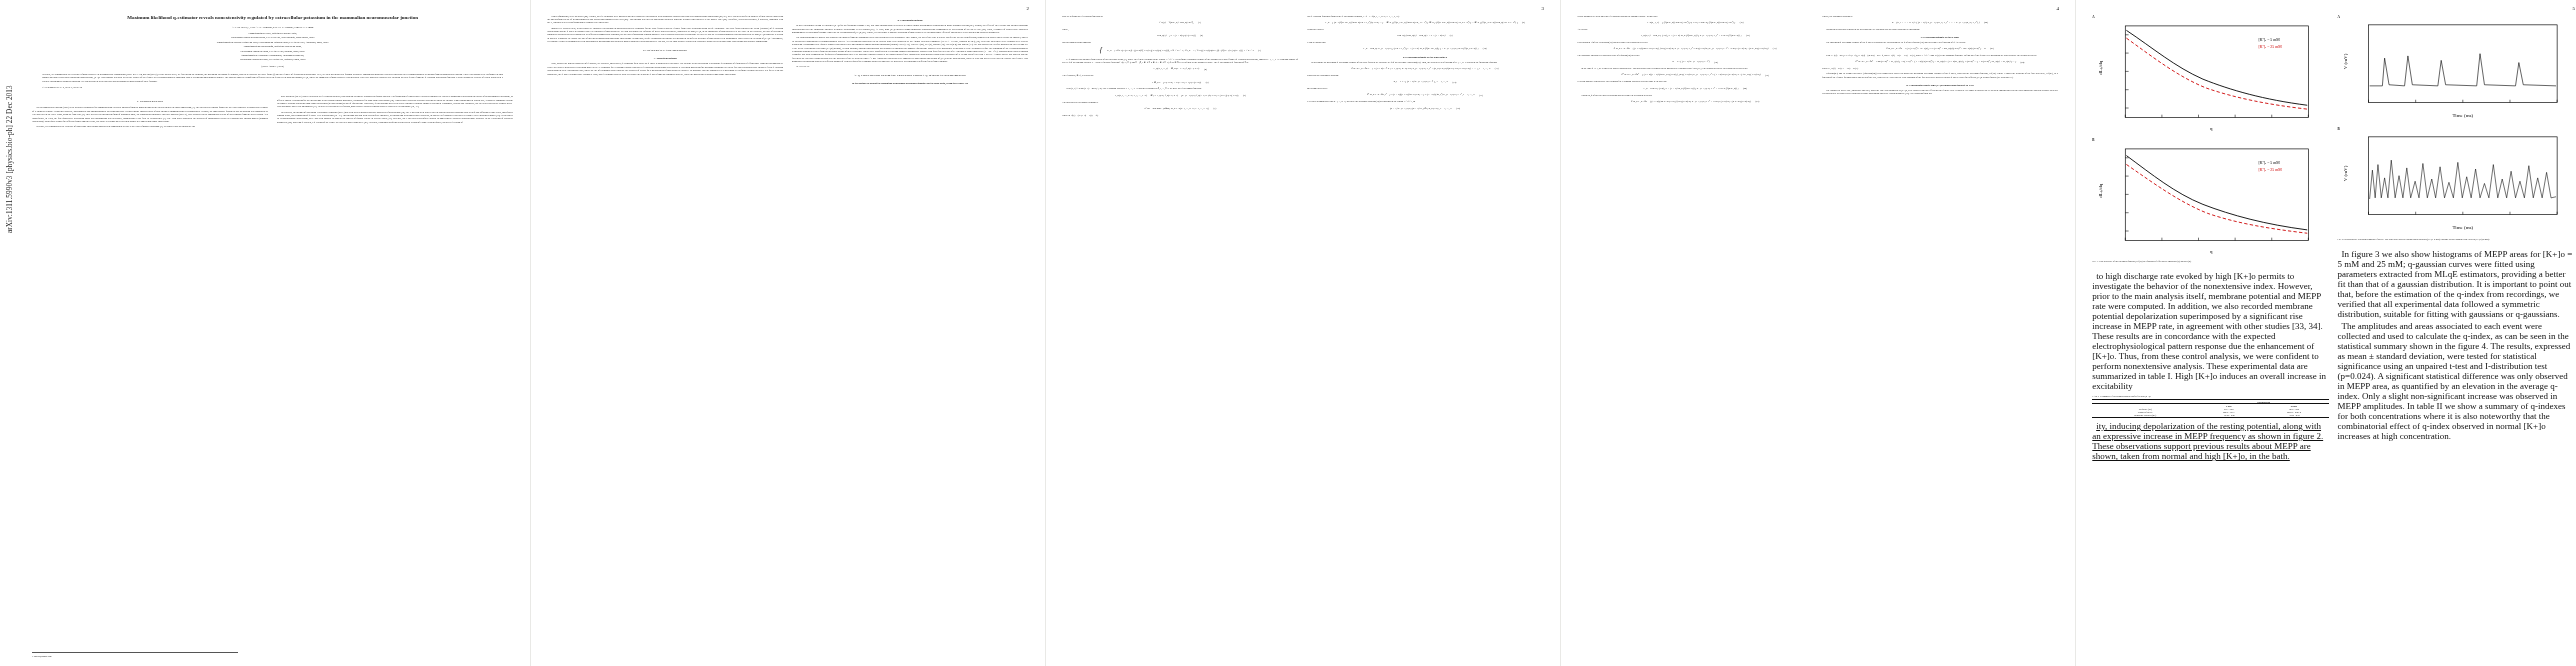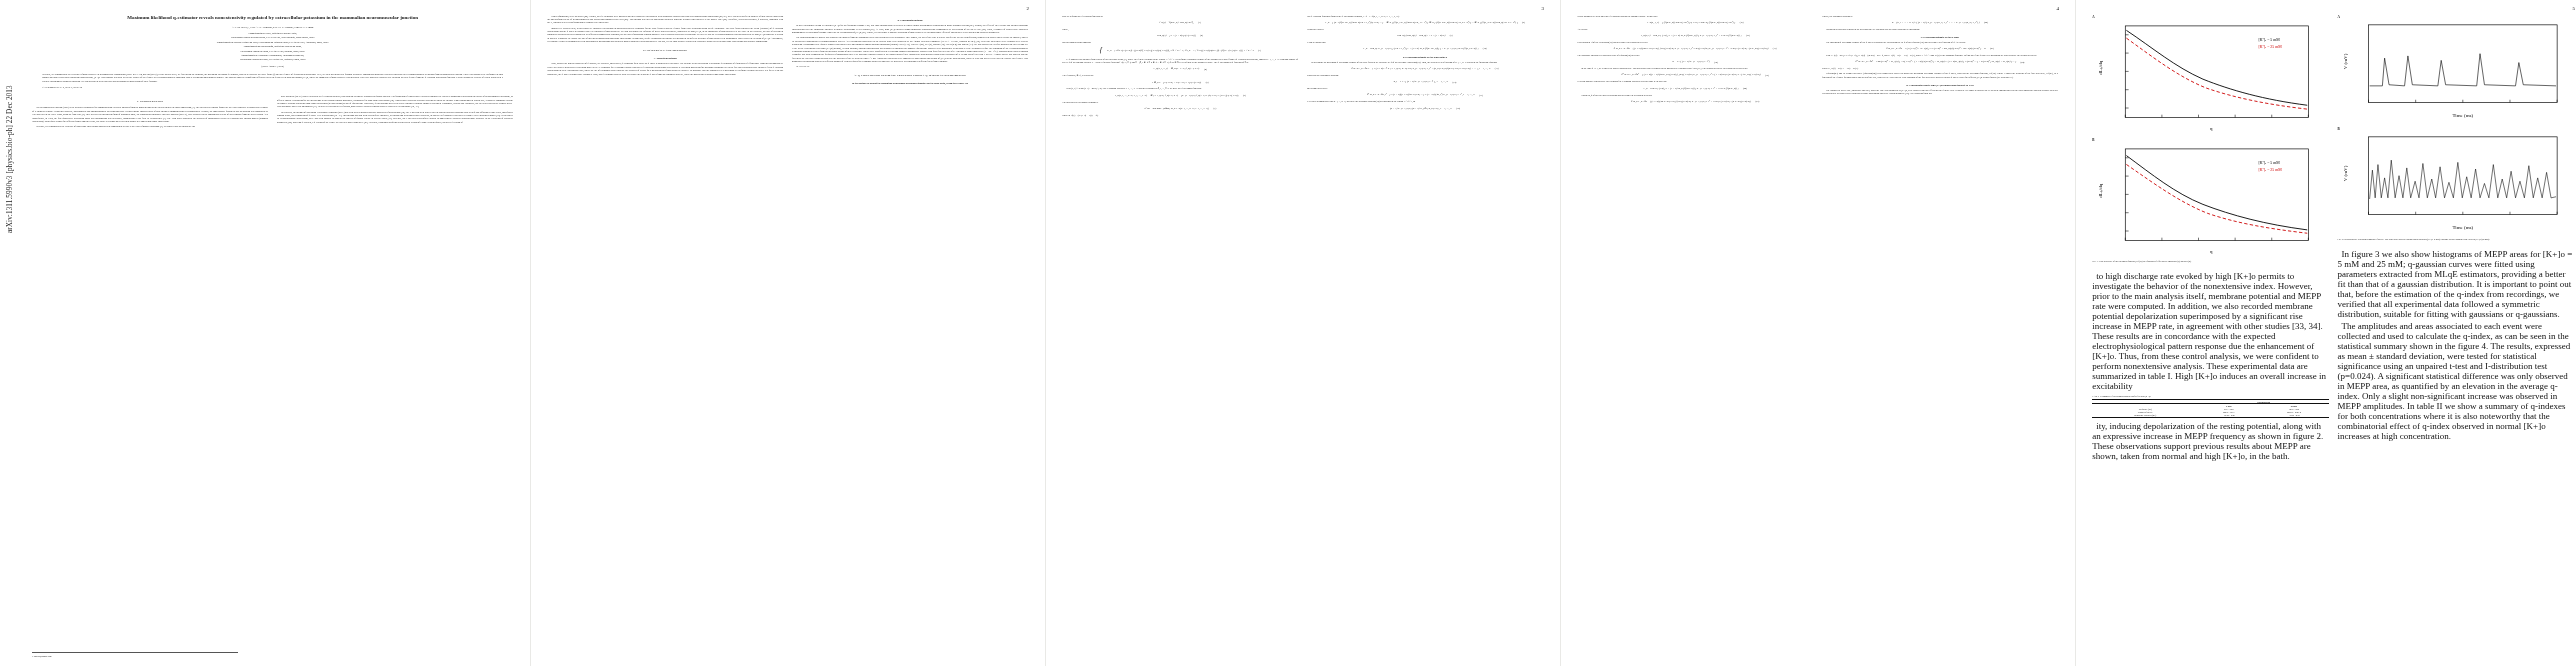--- a/index.html
+++ b/index.html
@@ -398,21 +398,21 @@
                 <td>6820.8 ± 2343.4</td>
               </tr>
               <tr>
                 <td>Membrane Potential (mV)</td>
                 <td>−70.55 ± 8.45</td>
                 <td>−39.62 ± 4.60</td>
               </tr>
             </tbody>
           </table>
 
-          <p style="margin-top:3.3px;">ity, inducing depolarization of the resting potential, along with an expressive increase in MEPP frequency as shown in figure 2. These observations support previous results about MEPP are shown, taken from normal and high [K+]o, in the bath.</p>
+          <p style="margin-top:3.3px;text-decoration:underline;">ity, inducing depolarization of the resting potential, along with an expressive increase in MEPP frequency as shown in figure 2. These observations support previous results about MEPP are shown, taken from normal and high [K+]o, in the bath.</p>
         </div>
 
         <div class="figcol">
           <div class="figbox">
             <div class="panel-letter">A</div>
             <svg width="233" height="106" viewBox="0 0 420 190">
               <rect x="0" y="0" width="420" height="190" fill="#ffffff"></rect>
               <g stroke="#000" stroke-width="1.2" fill="none">
                   <rect x="55" y="10" width="340" height="140"></rect>
                 </g>

